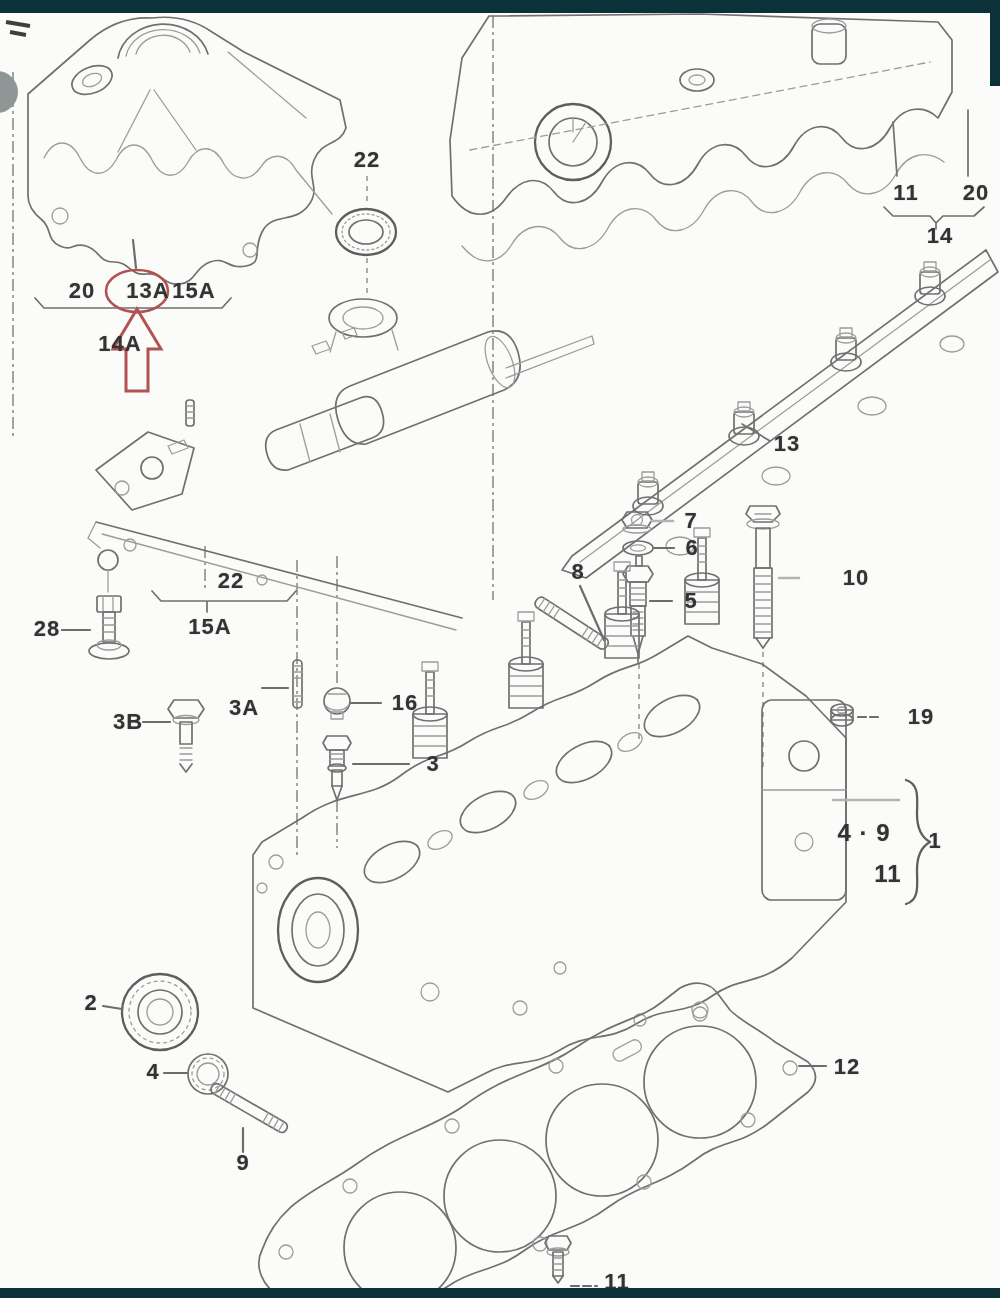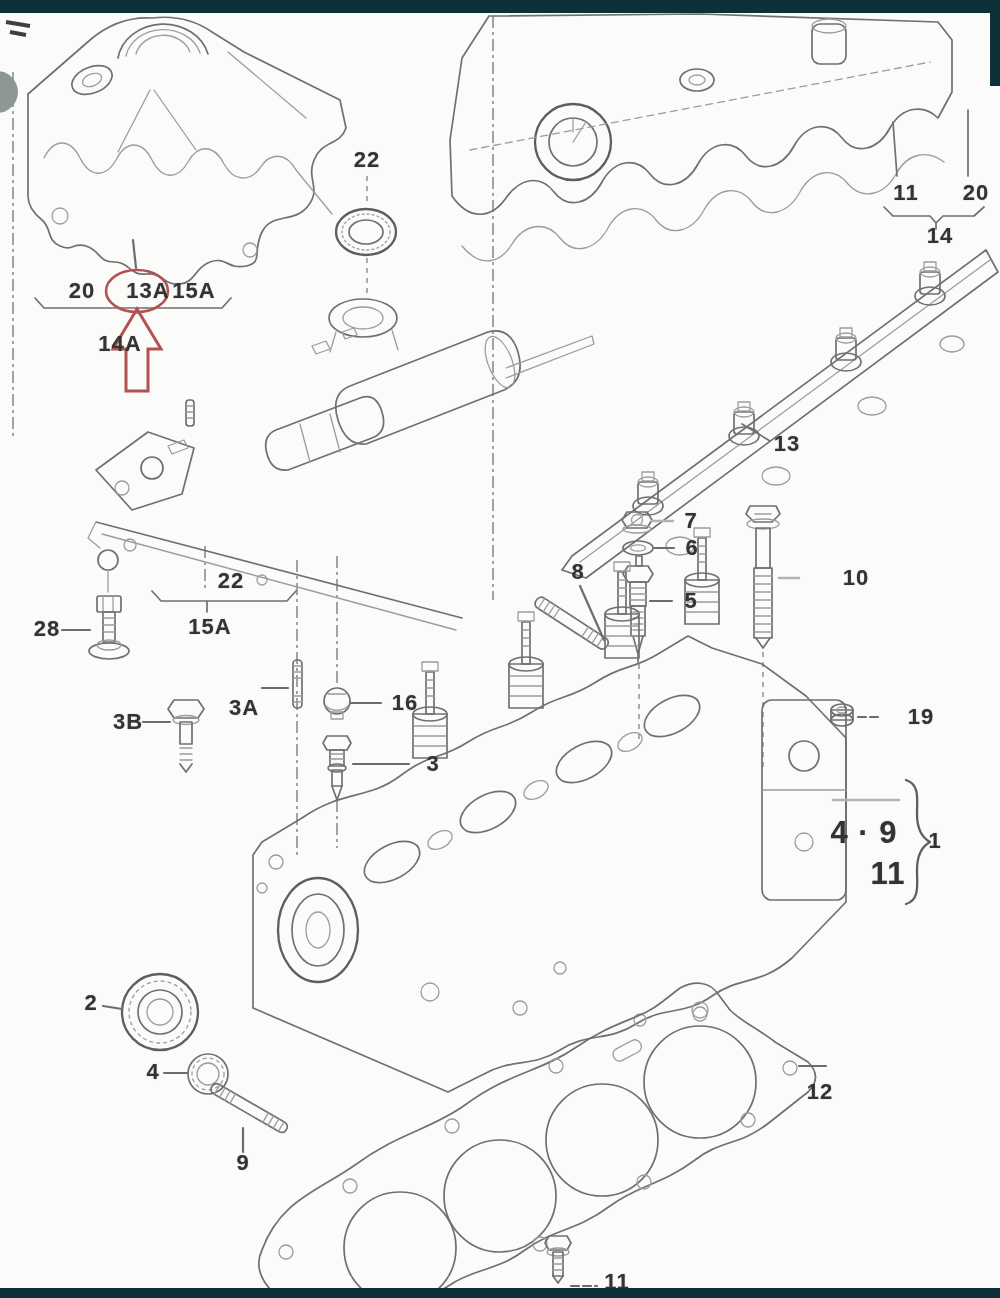--- a/index.html
+++ b/index.html
@@ -12,21 +12,21 @@
   .bar.top{left:0;top:0;width:1000px;height:13px;}
   .bar.bottom{left:0;top:1288px;width:1000px;height:10px;}
   .bar.rightstrip{left:990px;top:0;width:10px;height:86px;}
   svg.art{position:absolute;left:0;top:0;z-index:1;}
   svg.overlay{position:absolute;left:0;top:0;z-index:3;}
   .lbl{
     position:absolute;z-index:4;transform:translate(-50%,-50%);
     font-weight:700;font-size:22px;color:#333;letter-spacing:1px;white-space:nowrap;
     text-shadow:0 0 1.2px rgba(80,80,80,.45);
   }
-  .lbl.sm{font-size:31px;}
+  .lbl.sm{font-size:24px;}
   
   .ln{stroke:#707070;stroke-width:1.7;fill:none;stroke-linecap:round;stroke-linejoin:round;}
   .hv{stroke:#5e5e5e;stroke-width:2.3;fill:none;stroke-linecap:round;stroke-linejoin:round;}
   .lt{stroke:#9c9c9c;stroke-width:1.3;fill:none;stroke-linecap:round;stroke-linejoin:round;}
   .dd{stroke:#7d7d7d;stroke-width:1.4;fill:none;stroke-dasharray:12 4 3 4;}
   .dsh{stroke:#8a8a8a;stroke-width:1.4;fill:none;stroke-dasharray:5 5;}
   .ldr{stroke:#6c6c6c;stroke-width:2.2;fill:none;stroke-linecap:round;}
   .ldrlt{stroke:#b3b3b3;stroke-width:2.6;fill:none;stroke-linecap:round;}
   .red{stroke:#b25353;fill:none;}
 </style>
@@ -416,19 +416,19 @@
   <span class="lbl" style="left:405px;top:703px;">16</span>
   <span class="lbl" style="left:128px;top:722px;">3B</span>
   <span class="lbl" style="left:433px;top:764px;">3</span>
   <span class="lbl" style="left:921px;top:717px;">19</span>
   <span class="lbl sm" style="left:864px;top:833px;">4 · 9</span>
   <span class="lbl sm" style="left:888px;top:874px;">11</span>
   <span class="lbl" style="left:935px;top:841px;">1</span>
   <span class="lbl" style="left:91px;top:1003px;">2</span>
   <span class="lbl" style="left:153px;top:1072px;">4</span>
   <span class="lbl" style="left:243px;top:1163px;">9</span>
-  <span class="lbl" style="left:820px;top:1067px;margin-top:25px;">12</span>
+  <span class="lbl" style="left:847px;top:1067px;">12</span>
   <span class="lbl" style="left:617px;top:1282px;">11</span>
 
   <div class="bar top"></div>
   <div class="bar bottom"></div>
   <div class="bar rightstrip"></div>
 </div>
 
 </body></html>

